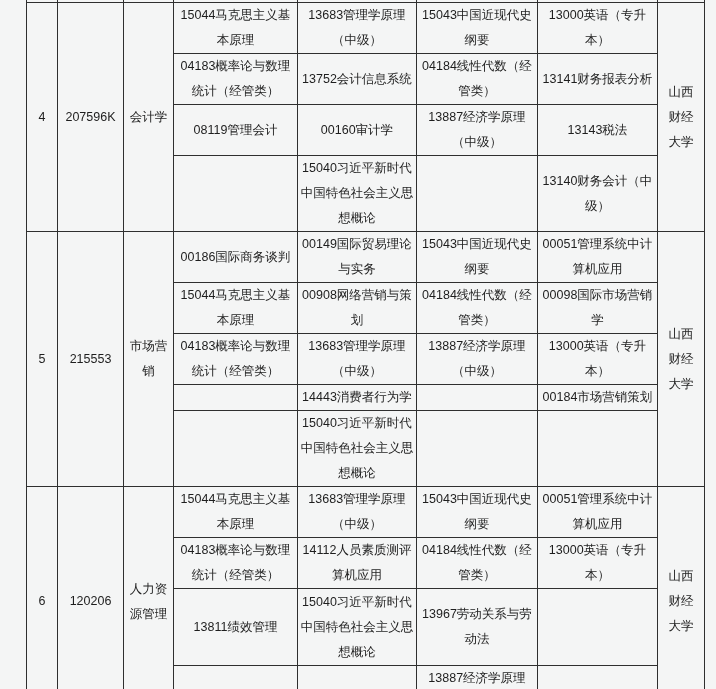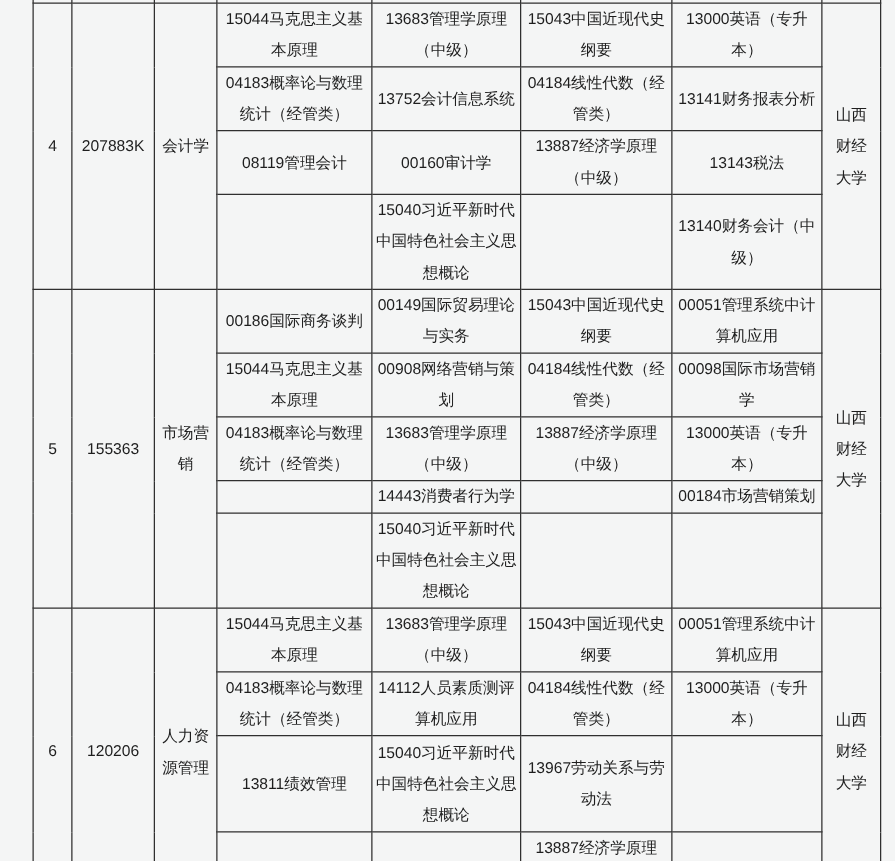--- a/index.html
+++ b/index.html
@@ -62,21 +62,21 @@
         <td></td>
         <td></td>
         <td></td>
         <td></td>
         <td></td>
         <td></td>
       </tr>
 
       <tr style="height:47px">
         <td rowspan="4">4</td>
-        <td rowspan="4">207883K</td>
+        <td rowspan="4">207596K</td>
         <td rowspan="4">会计学</td>
         <td>15044马克思主义基
 本原理</td>
         <td>13683管理学原理
 （中级）</td>
         <td>15043中国近现代史
 纲要</td>
         <td>13000英语（专升
 本）</td>
         <td rowspan="4">山西
@@ -103,21 +103,21 @@
         <td>15040习近平新时代
 中国特色社会主义思
 想概论</td>
         <td></td>
         <td>13140财务会计（中
 级）</td>
       </tr>
 
       <tr style="height:47px">
         <td rowspan="5">5</td>
-        <td rowspan="5">155363</td>
+        <td rowspan="5">215553</td>
         <td rowspan="5">市场营
 销</td>
         <td>00186国际商务谈判</td>
         <td>00149国际贸易理论
 与实务</td>
         <td>15043中国近现代史
 纲要</td>
         <td>00051管理系统中计
 算机应用</td>
         <td rowspan="5">山西

